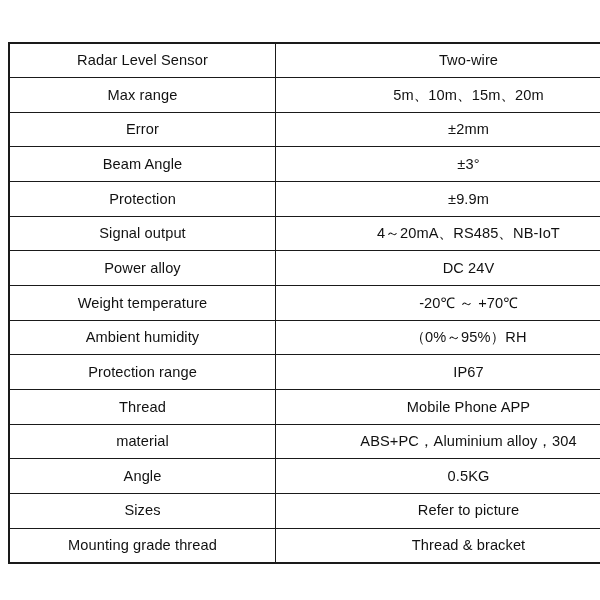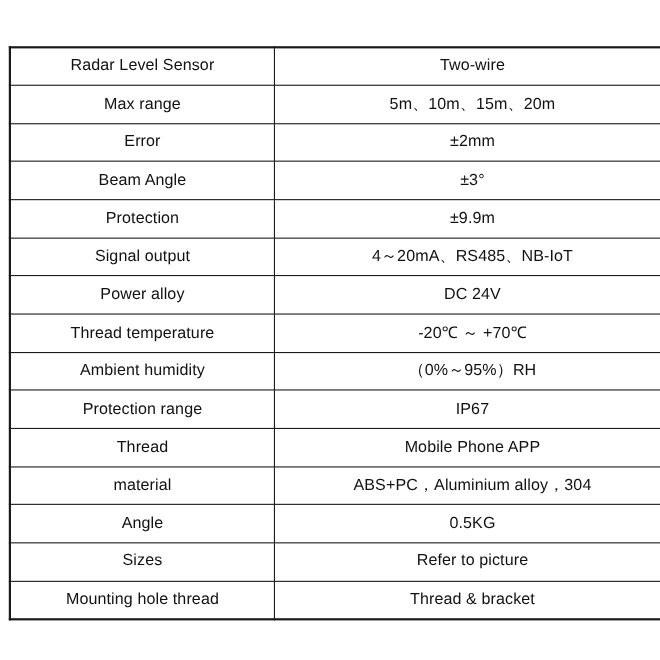--- a/index.html
+++ b/index.html
@@ -35,21 +35,21 @@
   }
 
   table.spec-table tr {
     height: 34.666px;
   }
 
   table.spec-table td {
     border: 1.6px solid #1a1a1a;
     text-align: center;
     vertical-align: middle;
-    padding: 0 4px;
+    padding: 0 17px;
     font-size: 14.6px;
     line-height: 1.15;
     letter-spacing: 0.1px;
     white-space: nowrap;
     overflow: hidden;
     color: #111111;
   }
 
   table.spec-table td.spec-label {
     width: 231px;
@@ -87,21 +87,21 @@
         </tr>
         <tr>
           <td class="spec-label">Signal output</td>
           <td class="spec-value">4～20mA、RS485、NB-IoT</td>
         </tr>
         <tr>
           <td class="spec-label">Power alloy</td>
           <td class="spec-value">DC 24V</td>
         </tr>
         <tr>
-          <td class="spec-label">Thread temperature</td>
+          <td class="spec-label">Weight temperature</td>
           <td class="spec-value">-20℃ ～ +70℃</td>
         </tr>
         <tr>
           <td class="spec-label">Ambient humidity</td>
           <td class="spec-value">（0%～95%）RH</td>
         </tr>
         <tr>
           <td class="spec-label">Protection range</td>
           <td class="spec-value">IP67</td>
         </tr>
@@ -115,18 +115,18 @@
         </tr>
         <tr>
           <td class="spec-label">Angle</td>
           <td class="spec-value">0.5KG</td>
         </tr>
         <tr>
           <td class="spec-label">Sizes</td>
           <td class="spec-value">Refer to picture</td>
         </tr>
         <tr>
-          <td class="spec-label">Mounting hole thread</td>
+          <td class="spec-label">Mounting grade thread</td>
           <td class="spec-value">Thread &amp; bracket</td>
         </tr>
       </tbody>
   </table>
 </div>
 
 </body></html>

